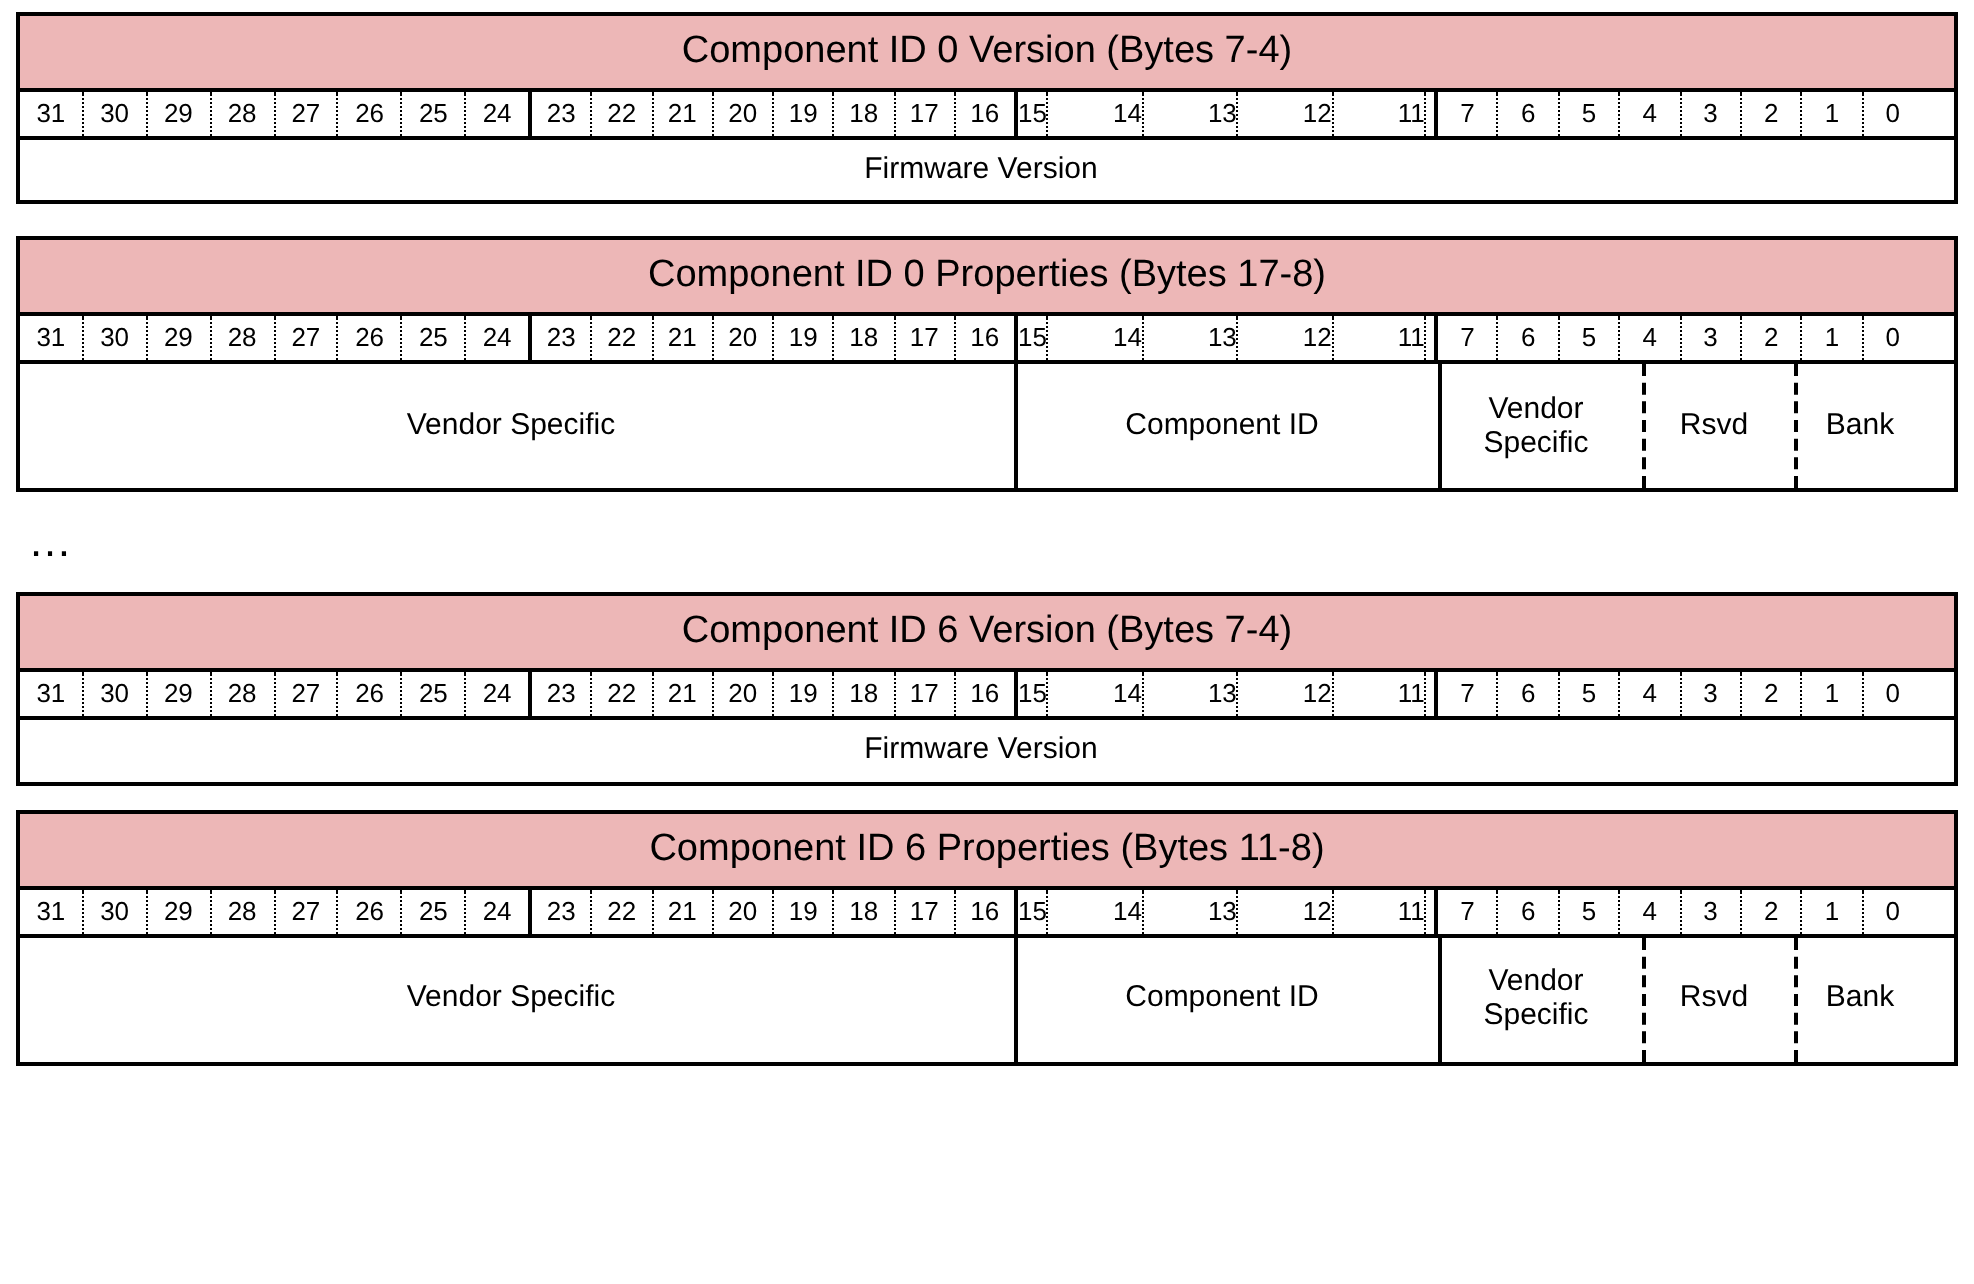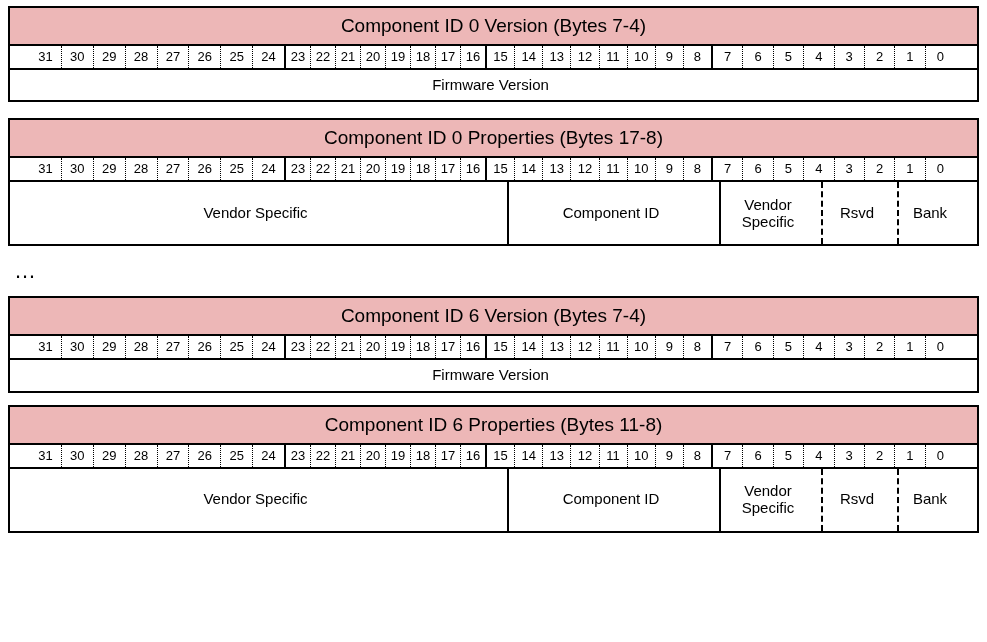--- a/index.html
+++ b/index.html
@@ -33,21 +33,20 @@
     text-align: center;
     font-size: 19px;
     line-height: 1.0;
     padding: 8px 0 9px 0;
     box-sizing: border-box;
   }
   .bit-row {
     display: flex;
     border-bottom: 2px solid #000;
     box-sizing: border-box;
-    padding-left: 20px;
   }
   .bit-group {
     display: flex;
     box-sizing: border-box;
     border-right: 2px solid #000;
     background: #ffffff;
   }
   .bit-group:last-child {
     border-right: none;
   }
@@ -94,22 +93,22 @@
   }
   .spacer-12 { height: 12px; }
   .spacer-16 { height: 16px; }
   .ellipsis {
     font-size: 22px;
     letter-spacing: 3px;
     padding: 14px 0 14px 6px;
     line-height: 1.0;
   }
   .w-g31 { width: 256px; }
-  .w-g23 { width: 201px; }
-  .w-g15 { width: 226px; }
+  .w-g23 { width: 243px; }
+  .w-g15 { width: 210px; gap: 32px; }
   .w-g7  { width: 242px; }
   .fw-full { width: 100%; }
   .f-vendor { width: 499px; }
   .f-compid { width: 212px; }
   .f-vs2 { width: 102px; }
   .f-rsvd { width: 76px; }
   .f-bank { width: 68px; }
 </style>
 </head>
 <body>

